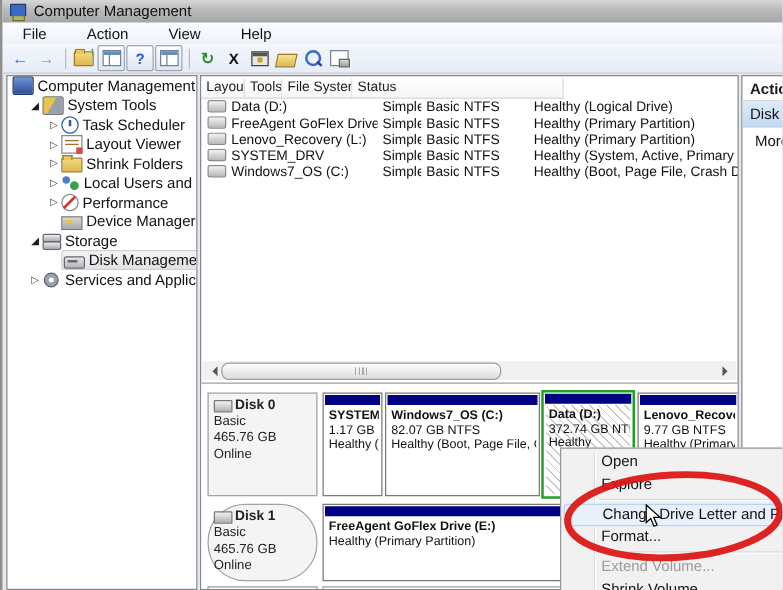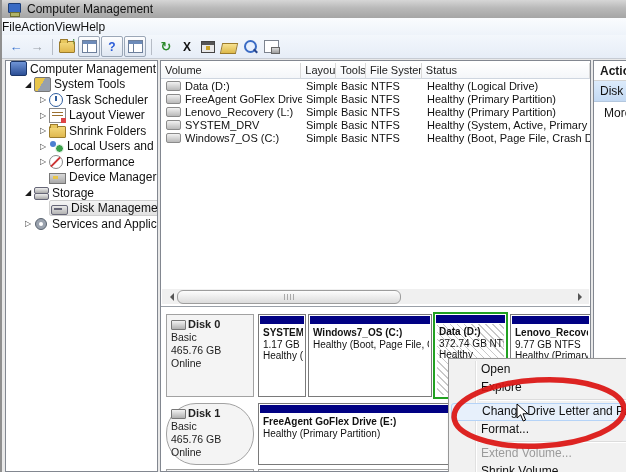--- a/index.html
+++ b/index.html
@@ -11,21 +11,21 @@
     background:linear-gradient(#d6d6d6,#b9b9b9 45%,#a5a5a5);
     border-bottom:1px solid #8a8a8a;display:flex;align-items:center;padding-left:5px;}
   .titlebar .ttl{font-size:12px;color:#111;margin-left:6px;}
   .app-icon{width:14px;height:12px;position:relative;display:inline-block;}
   .app-icon .mon{position:absolute;left:1px;top:0;width:11px;height:8px;background:#3a6bc4;border:1px solid #1d3e77;border-radius:1px;}
   .app-icon .base{position:absolute;left:3px;top:9px;width:8px;height:3px;background:#b0b468;border:1px solid #6d6f33;}
   
   .menubar{position:absolute;left:0;top:18px;right:0;height:17px;
     background:linear-gradient(#fafcfe,#eef3fa);border-bottom:1px solid #dde3ec;
     display:flex;align-items:center;font-size:12px;color:#111;}
-  .menubar .mi{padding:1px 0;text-align:center;}
+  .menubar .mi{padding:1px 16px;text-align:center;}
   
   .toolbar{position:absolute;left:0;top:35px;right:0;height:23px;
     background:linear-gradient(#f3f7fc,#e6edf7);border-bottom:1px solid #c7ccd4;
     display:flex;align-items:center;padding-left:4px;}
   .tbtn{width:20px;height:19px;display:flex;align-items:center;justify-content:center;
     font-size:13px;position:relative;margin-right:1px;}
   .tbtn.framed{border:1px solid #9ba7b7;border-radius:2px;background:linear-gradient(#fdfdfe,#dfe7f2);}
   .tsep{width:1px;height:16px;background:#b6bcc6;margin:0 4px;}
   .g-back{color:#3b74cf;font-weight:bold;}
   .g-fwd{color:#9aa0a8;font-weight:bold;}
@@ -247,21 +247,20 @@
     <div class="trow lv1">
       <span class="exp">▷</span>
       <span class="ti i-services"></span>
       <span>Services and Applications</span>
     </div>
   </div>
 
   <div class="pane" id="centerPane">
 
     <div class="vl-header">
-      <span class="vl-h w-vol">Volume</span>
       <span class="vl-h w-lay">Layout</span>
       <span class="vl-h w-typ">Tools</span>
       <span class="vl-h w-fs">File System</span>
       <span class="vl-h w-st">Status</span>
     </div>
 
     <div class="vl-rows">
       <div class="vrow">
         <span class="vc w-vol"><span class="vol-ico"></span><span>Data (D:)</span></span>
         <span class="vc w-lay">Simple</span>
@@ -327,20 +326,21 @@
         <div class="ptxt">
           <div class="pn">SYSTEM_DRV</div>
           <div>1.17 GB NTFS</div>
           <div>Healthy (System, Active, Primary Partition)</div>
         </div>
       </div>
       <div class="part" style="left:147px;top:7px;width:124px;height:83px;">
         <span class="band"></span>
         <div class="ptxt">
           <div class="pn">Windows7_OS  (C:)</div>
+          <div>82.07 GB NTFS</div>
           <div>Healthy (Boot, Page File, Crash Dump, Primary Partition)</div>
         </div>
       </div>
       <div class="part sel" style="left:272px;top:5px;width:75px;height:87px;">
         <span class="hatch"></span>
         <span class="band"></span>
         <div class="ptxt">
           <div class="pn">Data  (D:)</div>
           <div>372.74 GB NTFS</div>
           <div>Healthy</div>

